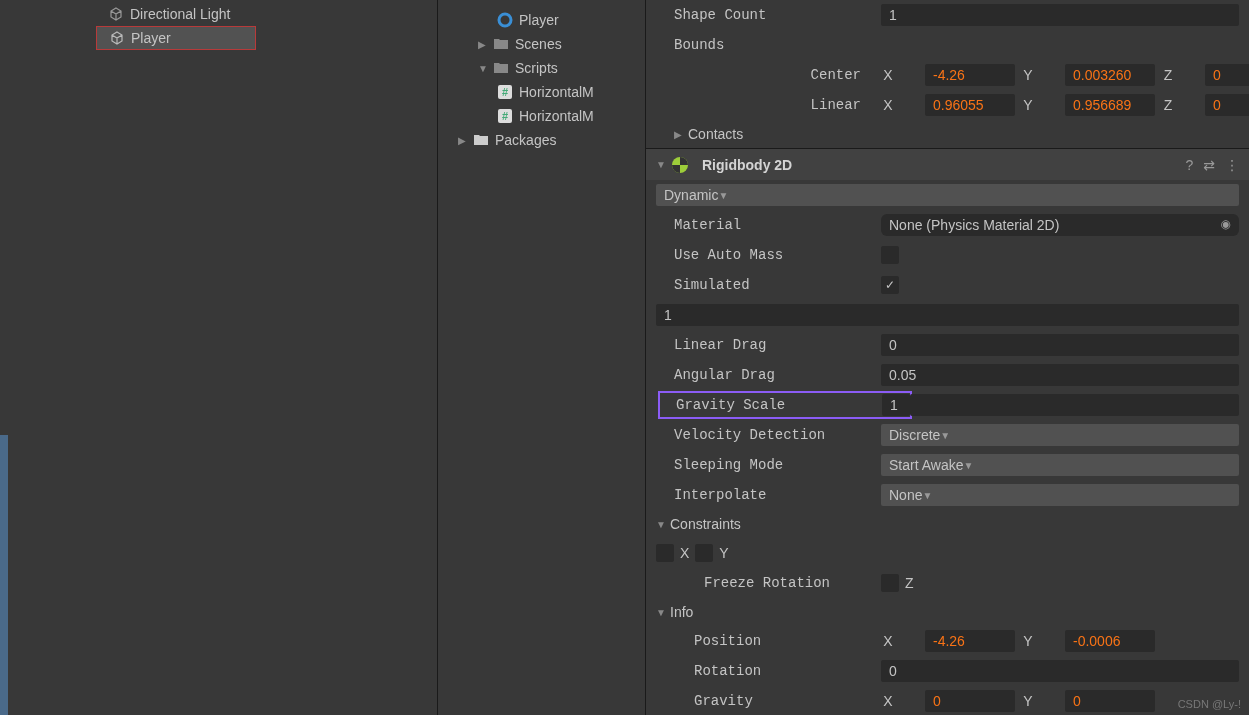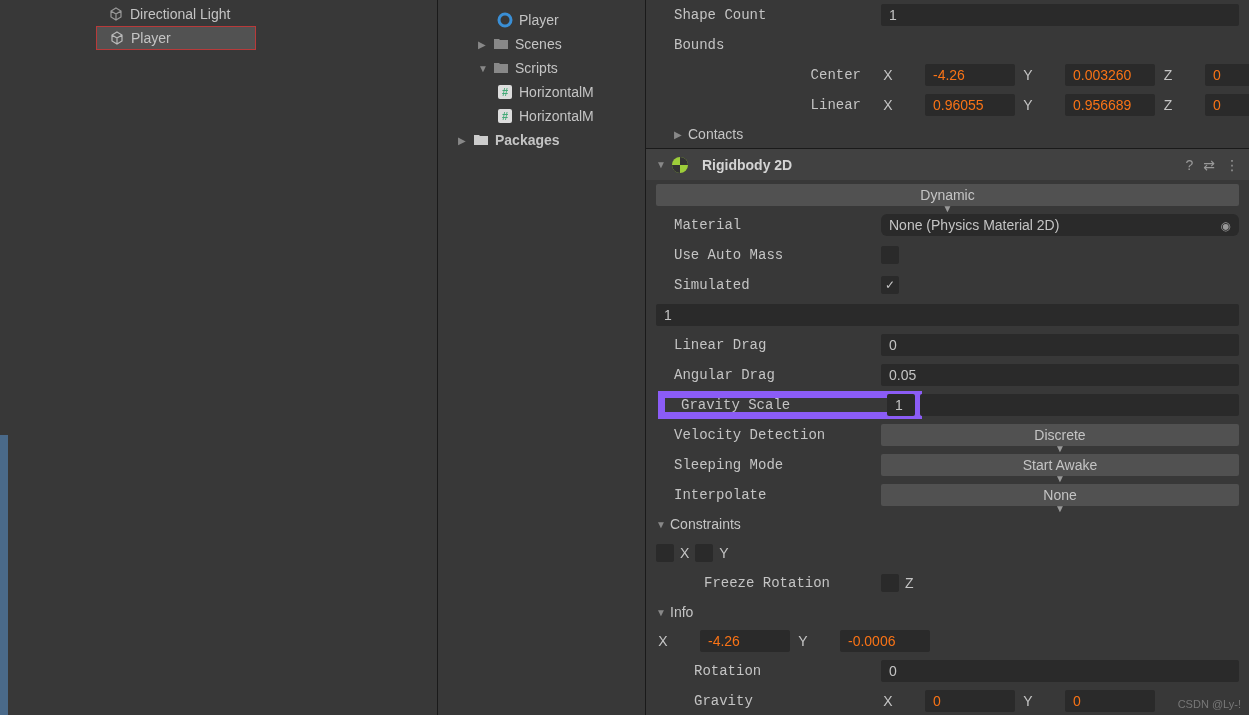--- a/index.html
+++ b/index.html
@@ -111,21 +111,20 @@
       color: #c4c4c4;
       padding: 3px 8px;
       font-size: 14px;
       height: 22px;
       width: 100%;
       border-radius: 2px;
       display: flex;
       align-items: center;
       justify-content: flex-start;
       cursor: pointer;
-      flex-direction: column;
     }
     .dropdown .arrow-down {
       font-size: 10px;
       color: #999;
     }
     .checkbox {
       width: 18px;
       height: 18px;
       background: #2a2a2a;
       border-radius: 2px;
@@ -205,21 +204,21 @@
     .object-field {
       background: #2a2a2a;
       border: none;
       color: #c4c4c4;
       padding: 3px 8px;
       font-size: 14px;
       height: 22px;
       width: 100%;
       border-radius: 6px;
       display: flex;
-      align-items: flex-end;
+      align-items: flex-start;
       justify-content: space-between;
     }
     .object-field .target-icon {
       color: #999;
       font-size: 12px;
     }
     .watermark {
       position: absolute;
       bottom: 5px;
       right: 8px;
@@ -234,21 +233,21 @@
       position: absolute;
       left: 0;
       bottom: 0;
       width: 8px;
       height: 280px;
       background: #4a6a8a;
     }
     .gravity-highlighted {
       display: flex;
       align-items: center;
-      border: 7px solid #8b5cf6;
+      border: 2px solid #8b5cf6;
     }
     .gravity-highlighted .property-label {
       flex: 0 0 222px;
       padding-left: 16px;
     }
     .gravity-input-box {
       width: 28px;
     }
   </style>
 </head>
@@ -323,21 +322,21 @@
       </span>
       <span>HorizontalM</span>
     </div>
     <div class="project-item">
       <span class="arrow">▶</span>
       <span class="folder-icon">
         <svg width="16" height="14" viewBox="0 0 16 14">
             <path fill="#ccc" d="M1 2 L6 2 L7 3 L15 3 L15 12 L1 12 Z"></path>
           </svg>
       </span>
-      <span style="font-weight:bold;">Packages</span>
+      <span style="font-weight:normal;">Packages</span>
     </div>
   </div>
 
   <div class="inspector-panel">
     <div class="property-row">
       <div class="property-label">Shape Count</div>
       <div class="property-value">
         <input class="input-field input-full" readonly="" value="1" style="">
       </div>
     </div>
@@ -485,20 +484,21 @@
       <div class="property-value">
         <span class="checkbox"></span>
         <span>Z</span>
       </div>
     </div>
     <div class="section-header">
       <span class="arrow">▼</span>
       <span>Info</span>
     </div>
     <div class="property-row indented">
+      <div class="property-label">Position</div>
       <div class="property-value xyz-row">
         <span class="xyz-label">X</span>
         <input class="xyz-input" readonly="" value="-4.26" style="">
         <span class="xyz-label">Y</span>
         <input class="xyz-input" readonly="" value="-0.0006" style="">
       </div>
     </div>
     <div class="property-row indented">
       <div class="property-label">Rotation</div>
       <div class="property-value">

